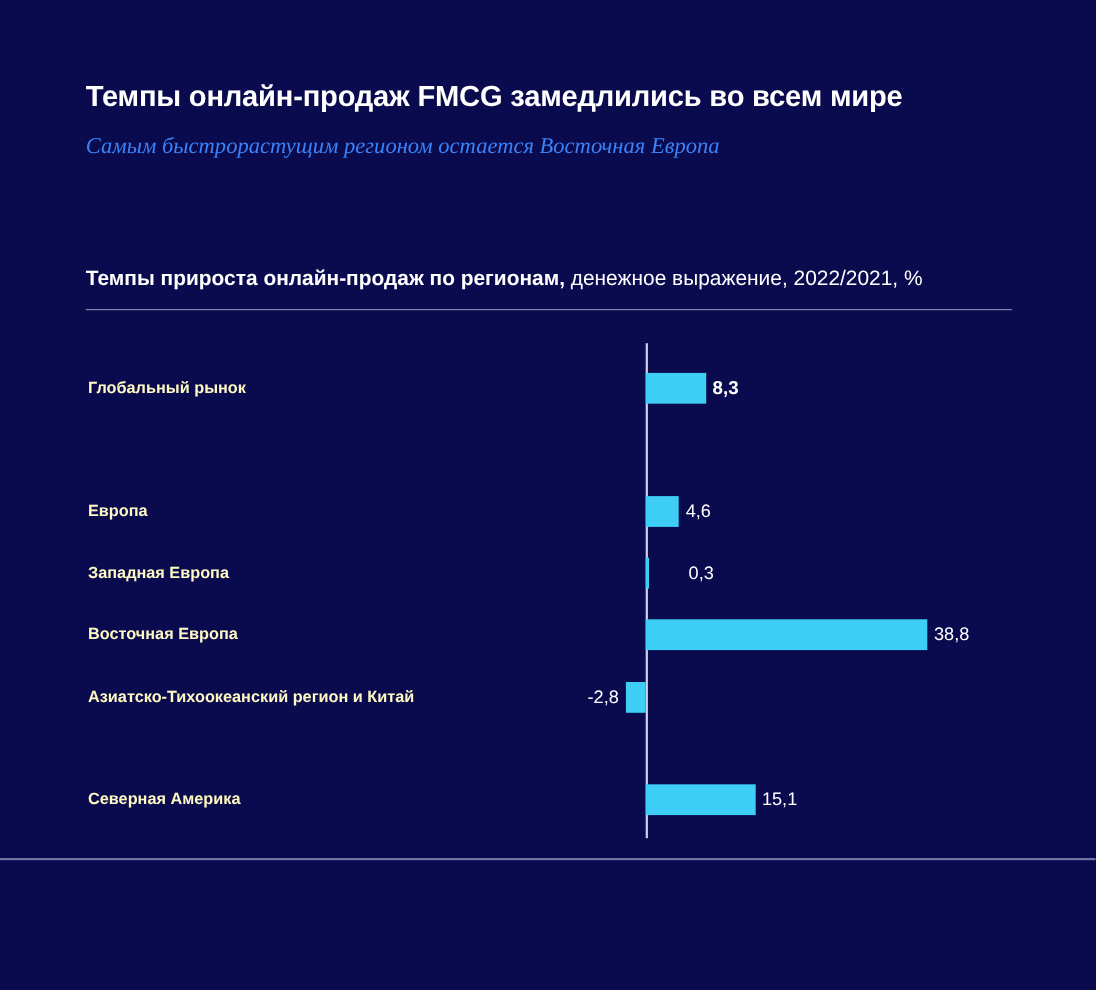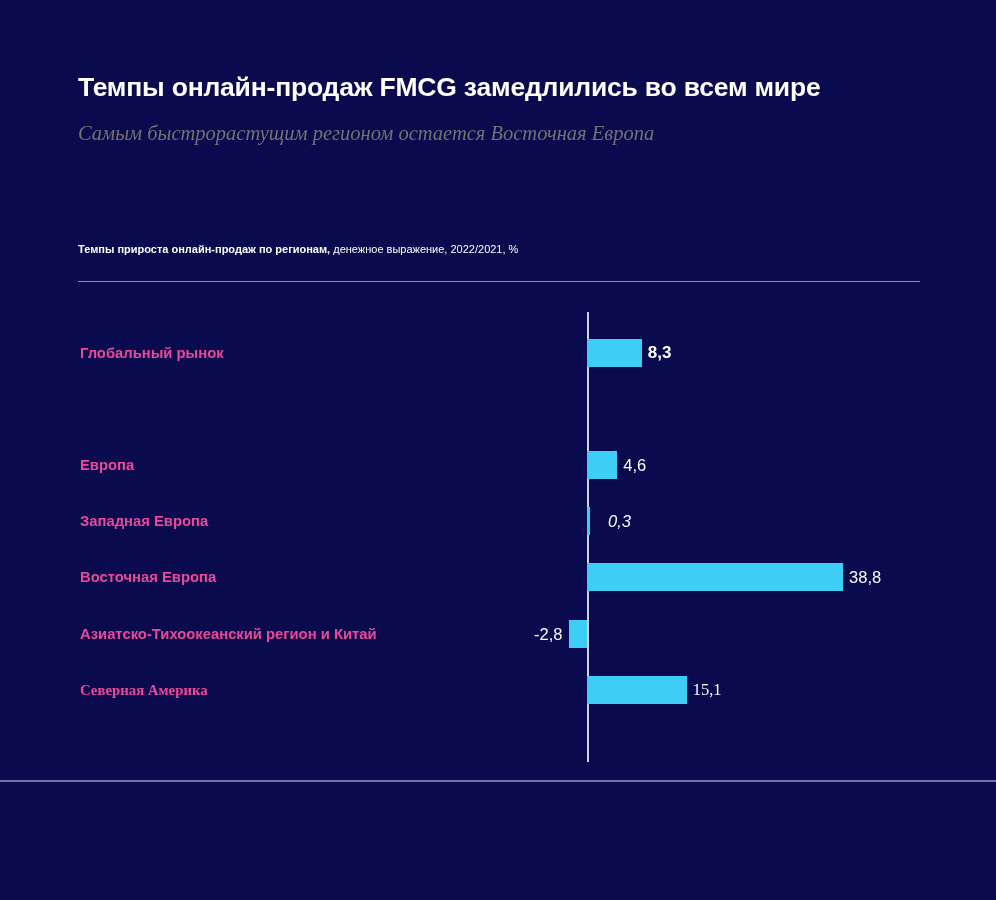--- a/index.html
+++ b/index.html
@@ -41,34 +41,34 @@
     color: #ffffff;
     white-space: nowrap;
   }
 
   .subtitle {
     margin-top: 17px;
     font-family: "Liberation Serif", serif;
     font-style: italic;
     font-size: 20.5px;
     line-height: 27px;
-    color: #737373;
+    color: #3b82f6;
     font-weight: normal;
   }
 
   
   .chart-head {
     position: absolute;
     left: 78px;
     top: 243px;
     width: 860px;
   }
 
   .chart-head-text {
-    font-size: 11px;
+    font-size: 19px;
     color: #ffffff;
     white-space: nowrap;
   }
 
   .chart-head-text .bold {
     font-weight: bold;
   }
 
   .chart-head-text .light {
     font-weight: normal;
@@ -109,21 +109,21 @@
   }
 
   .cat-label {
     position: absolute;
     left: 80px;
     top: 0;
     height: 30px;
     line-height: 30px;
     font-size: 14.8px;
     font-weight: bold;
-    color: #ec4899;
+    color: #fef9c3;
     white-space: nowrap;
   }
 
   .bar {
     position: absolute;
     top: 1px;
     height: 28px;
     background: #3ecdf5;
   }
 
@@ -191,33 +191,33 @@
           <div class="val-label strong pos" style="left: 647.78px;">8,3</div>
         </div>
         <div class="bar-row" style="top: 450px;">
           <div class="cat-label">Европа</div>
           <div class="bar" style="background: rgb(62, 205, 245); left: 587px; width: 30.36px;"></div>
           <div class="val-label pos" style="left: 623.36px;">4,6</div>
         </div>
         <div class="bar-row" style="top: 506px; padding-left: 48px;">
           <div class="cat-label">Западная Европа</div>
           <div class="bar" style="background: rgb(62, 205, 245); left: 587px; width: 3px;"></div>
-          <div class="val-label pos" style="left: 608px; font-style: italic;">0,3</div>
+          <div class="val-label pos" style="left: 626px;">0,3</div>
         </div>
         <div class="bar-row" style="top: 562px;">
           <div class="cat-label">Восточная Европа</div>
           <div class="bar" style="background: rgb(62, 205, 245); left: 587px; width: 256.08px;"></div>
           <div class="val-label pos" style="left: 849.08px;">38,8</div>
         </div>
         <div class="bar-row" style="top: 619px;">
           <div class="cat-label">Азиатско-Тихоокеанский регион и Китай</div>
           <div class="bar" style="background: rgb(62, 205, 245); left: 568.52px; width: 18.48px;"></div>
           <div class="val-label neg" style="right: 433.48px;">-2,8</div>
         </div>
-        <div class="bar-row" style="top: 675px; font-family: Liberation Serif, serif;">
+        <div class="bar-row" style="top: 712px;">
           <div class="cat-label">Северная Америка</div>
           <div class="bar" style="background: rgb(62, 205, 245); left: 587px; width: 99.66px;"></div>
           <div class="val-label pos" style="left: 692.66px;">15,1</div>
         </div>
       </div>
   </div>
 
   <div class="footer-rule"></div>
   <div class="footer">
     

